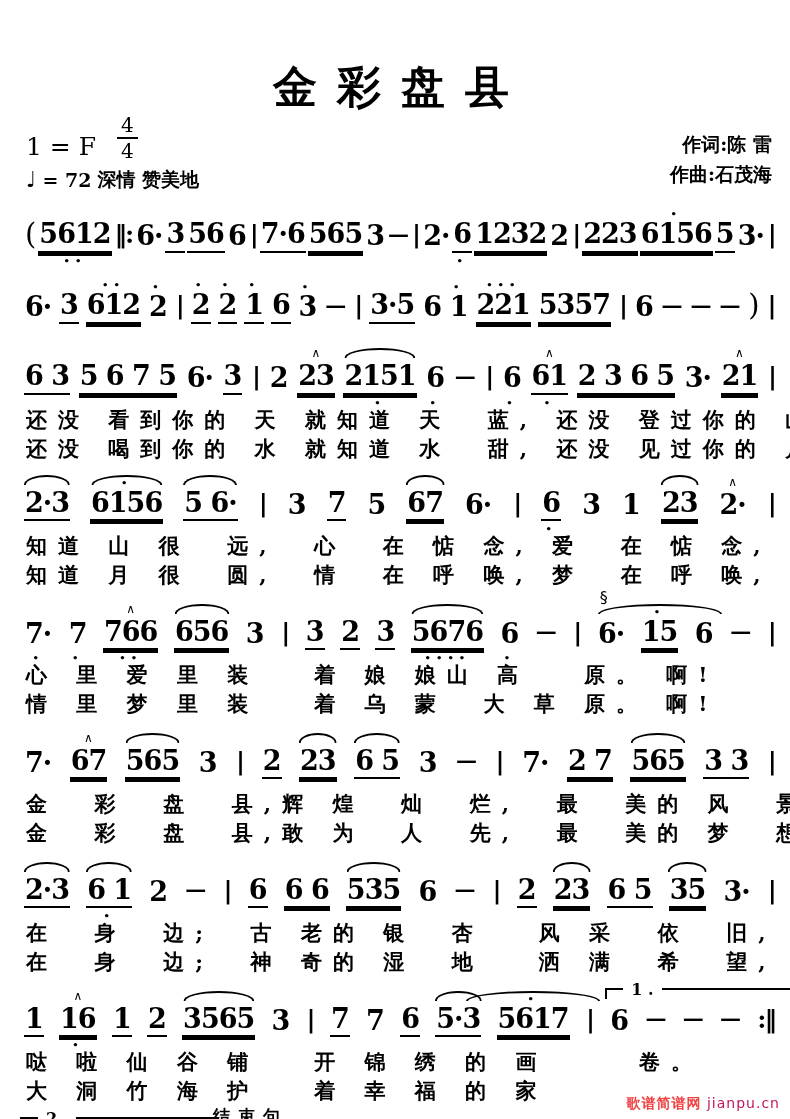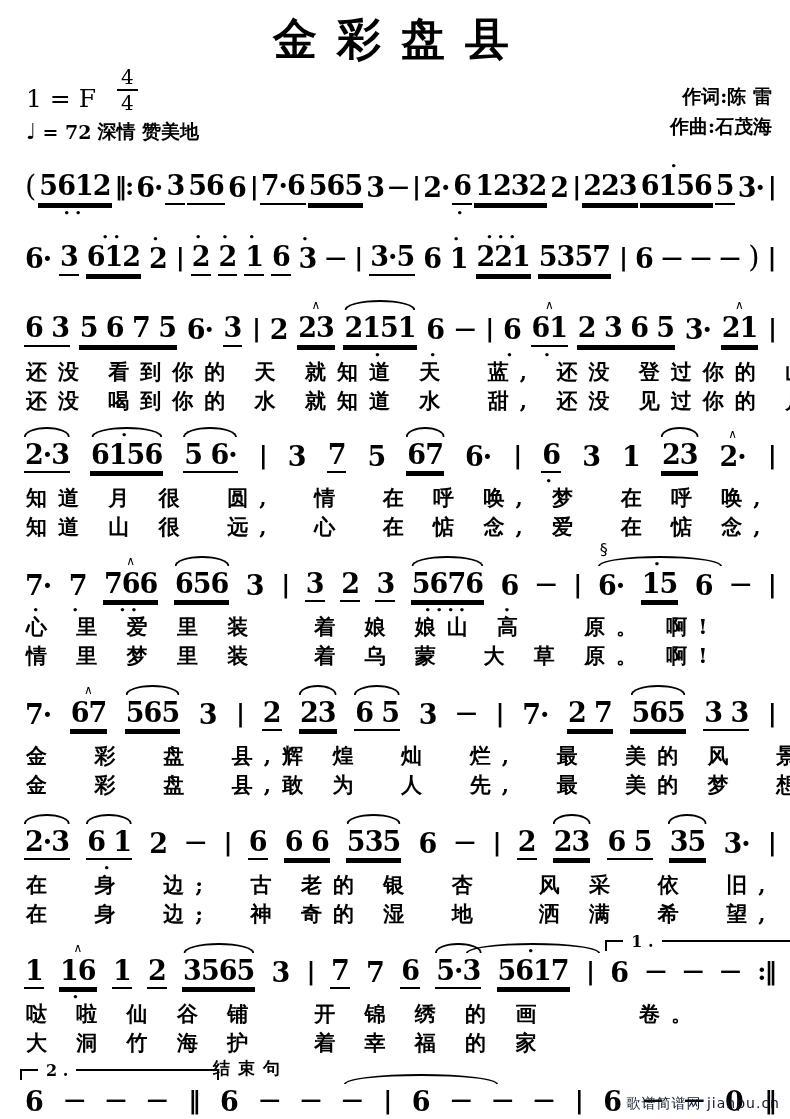--- a/index.html
+++ b/index.html
@@ -1,19 +1,19 @@
 <!DOCTYPE html>
 <html><head>
 <meta charset="utf-8">
 <style>
   html,body{margin:0;padding:0;background:#e8e8e8;}
   #page{position:relative;width:790px;height:1119px;background:#ffffff;overflow:hidden;
         font-family:"DejaVu Serif","Liberation Serif",serif;color:#000;margin:0 auto;}
   
-  #header{padding:10px 14px 0 26px;}
+  #header{padding:10px 14px 0 26px;margin-top:48px;}
   #title{text-align:center;font-size:44px;font-weight:bold;letter-spacing:20px;
          margin:4px 0 0 0;line-height:1.15;}
   #meta{position:relative;height:78px;margin-top:2px;}
   .keyrow{font-size:25px;font-weight:normal;display:flex;align-items:flex-end;gap:21px;}
   .frac{display:inline-flex;flex-direction:column;align-items:center;font-size:20px;line-height:1;}
   .frac .num{border-bottom:2px solid #000;padding:0 4px 2px;}
   .frac .den{padding-top:2px;}
   .temporow{font-size:19px;font-weight:bold;margin-top:6px;display:flex;align-items:center;gap:6px;}
   .temporow .noteglyph{font-size:22px;font-family:"DejaVu Sans",sans-serif;}
   #credits{position:absolute;right:4px;top:14px;text-align:right;font-size:19px;font-weight:bold;line-height:1.6;}
@@ -45,22 +45,22 @@
          border-top:2px solid #000;border-left:2px solid #000;border-right:2px solid #000;}
   .vlabel{position:absolute;top:-9px;left:16px;font-size:16px;font-weight:bold;
           background:#fff;padding:0 8px;line-height:1.1;white-space:pre;}
   .toplabel{position:absolute;bottom:calc(100% + 10px);left:-6px;font-size:17px;font-weight:bold;
             white-space:nowrap;letter-spacing:8px;text-align:center;}
   .lyric{font-size:21px;font-weight:bold;letter-spacing:11px;line-height:29px;
          white-space:pre;padding-left:2px;}
   
   #watermark{position:absolute;right:10px;bottom:6px;font-size:14px;
              font-family:"DejaVu Sans","Liberation Sans",sans-serif;letter-spacing:1px;}
-  #watermark .site{color:#0f172a;}
-  #watermark .url{color:#0f172a;}
+  #watermark .site{color:#ef4444;font-weight:bold;}
+  #watermark .url{color:#be185d;}
 </style>
 </head>
 <body>
 
 <div id="page">
   <div id="header">
     <h1 id="title">金彩盘县</h1>
     <div id="meta">
       <div class="keyrow">
         <span>1 = F</span>
@@ -172,22 +172,22 @@
           <span class="tok"><span class="txt u2">67</span><span class="arc"></span></span>
           <span class="tok"><span class="txt">6·</span></span>
           <span class="tok bar"><span class="txt">|</span></span>
           <span class="tok"><span class="txt u1">6</span><span class="belowd">•</span></span>
           <span class="tok"><span class="txt">3</span></span>
           <span class="tok"><span class="txt">1</span></span>
           <span class="tok"><span class="txt u2">23</span><span class="arc"></span></span>
           <span class="tok"><span class="txt">2·</span><span class="acc">∧</span></span>
           <span class="tok bar"><span class="txt">|</span></span>
         </div>
+        <div class="lyric">知道 山 很  远,  心  在 惦 念, 爱  在 惦 念,</div>
         <div class="lyric">知道 月 很  圆,  情  在 呼 唤, 梦  在 呼 唤,</div>
-        <div class="lyric">知道 山 很  远,  心  在 惦 念, 爱  在 惦 念,</div>
       </div>
       <div class="system">
         <div class="mrow">
           <span class="tok"><span class="txt">7·</span><span class="belowd">•</span></span>
           <span class="tok"><span class="txt">7</span><span class="belowd">•</span></span>
           <span class="tok"><span class="txt u2">766</span><span class="belowd">••</span><span class="acc">∧</span></span>
           <span class="tok"><span class="txt u2">656</span><span class="arc"></span></span>
           <span class="tok"><span class="txt">3</span></span>
           <span class="tok bar"><span class="txt">|</span></span>
           <span class="tok"><span class="txt u1">3</span></span>

